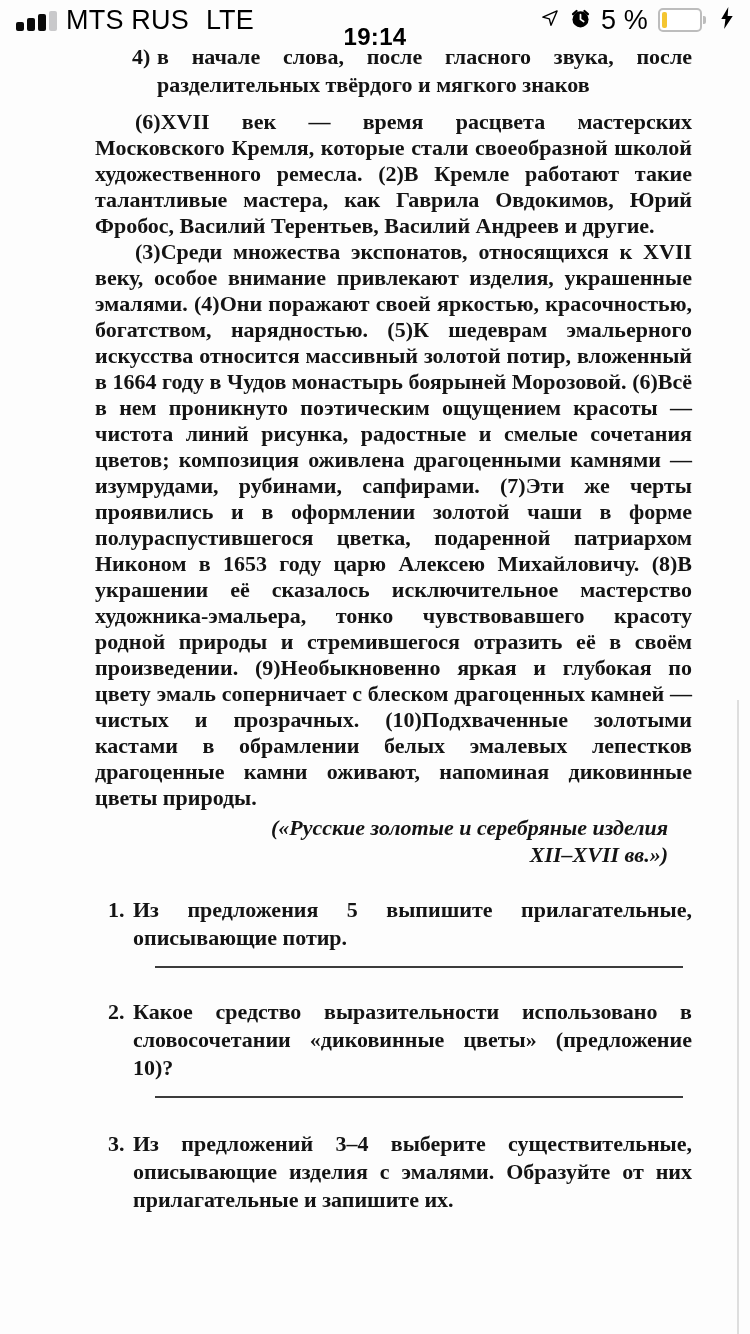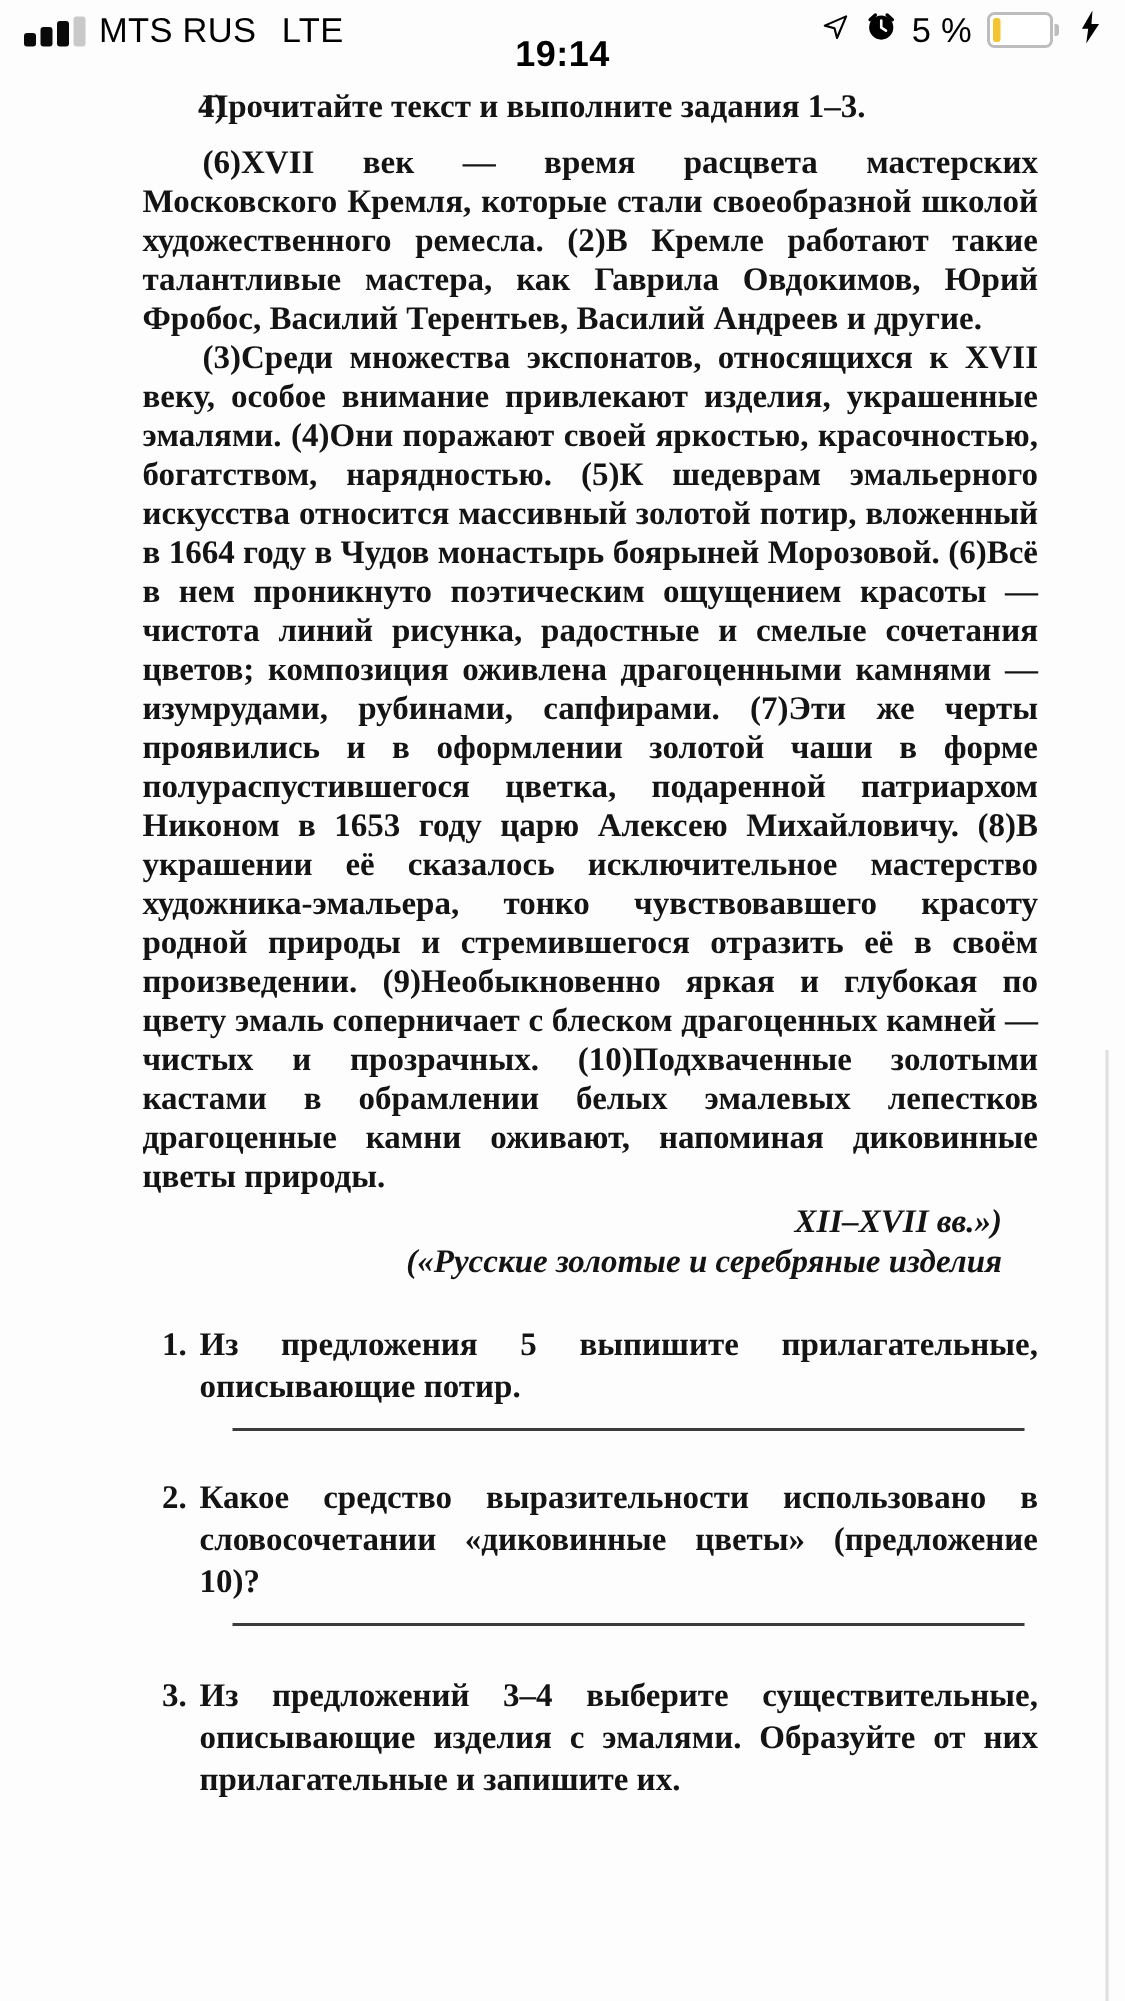--- a/index.html
+++ b/index.html
@@ -12,21 +12,21 @@
   .status-bar{
     height:40px;display:flex;align-items:center;padding:0 16px;
     font-family:"Liberation Sans","DejaVu Sans",sans-serif;color:#000;
     position:relative;background:#fdfdfd;
   }
   .sb-left{display:flex;align-items:center;gap:9px;}
   .sig{display:flex;align-items:flex-end;gap:3px;height:21px;}
   .sig i{width:8px;border-radius:2px;background:#0a0a0a;display:block;}
   .sig .b1{height:9px;}.sig .b2{height:13px;}.sig .b3{height:17px;}
   .sig .b4{height:20px;background:#c9c9cb;}
-  .carrier,.network,.pct{font-size:23px;letter-spacing:.2px;}
+  .carrier,.network,.pct{font-size:27px;letter-spacing:.2px;}
   .network{margin-left:8px;}
   .sb-time{
     position:absolute;left:50%;transform:translateX(-50%);
     font-size:24px;font-weight:600;letter-spacing:.3px;top:23px;
   }
   .sb-right{margin-left:auto;display:flex;align-items:center;gap:10px;}
   .batt-wrap{display:flex;align-items:center;margin-right:4px;}
   .battery{width:40px;height:20px;border:2px solid #bdbdbd;border-radius:5px;position:relative;background:#fff;}
   .battery-fill{position:absolute;left:2px;top:2px;bottom:2px;width:5px;border-radius:2px;}
   .battery-cap{width:3px;height:8px;background:#bdbdbd;border-radius:0 2px 2px 0;margin-left:1px;}
@@ -94,32 +94,32 @@
         </svg>
     </span>
   </div>
 </header>
 
 <main class="page">
 
   <section class="intro-list serif">
     <div class="list-item">
       <span class="li-num">4)</span>
+      <span>в начале слова, после гласного звука, после разделительных твёрдого и мягкого знаков</span>
     </div>
   </section>
 
 
-  <p class="instruction serif">Прочитайте текст и выполните задания 1–3.</p>
 
   <p class="para serif">(6)XVII век — время расцвета мастерских Московского Кремля, которые стали своеобразной школой художественного ремесла. (2)В Кремле работают такие талантливые мастера, как Гаврила Овдокимов, Юрий Фробос, Василий Терентьев, Василий Андреев и другие.</p>
   <p class="para serif">(3)Среди множества экспонатов, относящихся к XVII веку, особое внимание привлекают изделия, украшенные эмалями. (4)Они поражают своей яркостью, красочностью, богатством, нарядностью. (5)К шедеврам эмальерного искусства относится массивный золотой потир, вложенный в 1664 году в Чудов монастырь боярыней Морозовой. (6)Всё в нем проникнуто поэтическим ощущением красоты — чистота линий рисунка, радостные и смелые сочетания цветов; композиция оживлена драгоценными камнями — изумрудами, рубинами, сапфирами. (7)Эти же черты проявились и в оформлении золотой чаши в форме полураспустившегося цветка, подаренной патриархом Никоном в 1653 году царю Алексею Михайловичу. (8)В украшении её сказалось исключительное мастерство художника-эмальера, тонко чувствовавшего красоту родной природы и стремившегося отразить её в своём произведении. (9)Необыкновенно яркая и глубокая по цвету эмаль соперничает с блеском драгоценных камней — чистых и прозрачных. (10)Подхваченные золотыми кастами в обрамлении белых эмалевых лепестков драгоценные камни оживают, напоминая диковинные цветы природы.</p>
 
   <div class="source serif">
+    <div>(«Русские золотые и серебряные изделия</div>
     <div>XII–XVII вв.»)</div>
-    <div>(«Русские золотые и серебряные изделия</div>
   </div>
 
   <section class="task serif">
     <span class="task-num">1.</span>
     <span>Из предложения 5 выпишите прилагательные, описывающие потир.</span>
   </section>
   <hr class="answer-line">
 
   <section class="task task-2 serif">
     <span class="task-num">2.</span>

